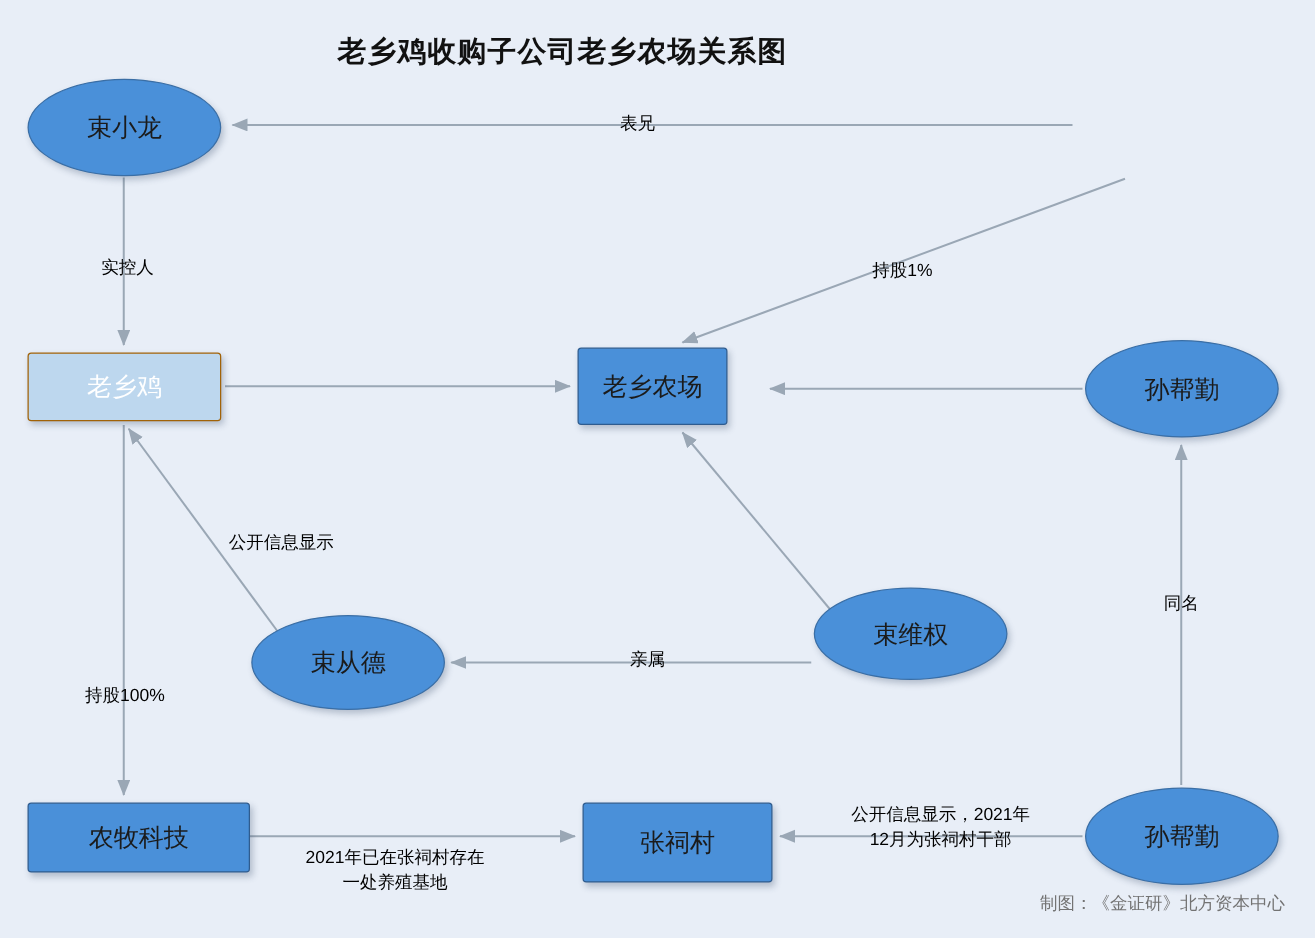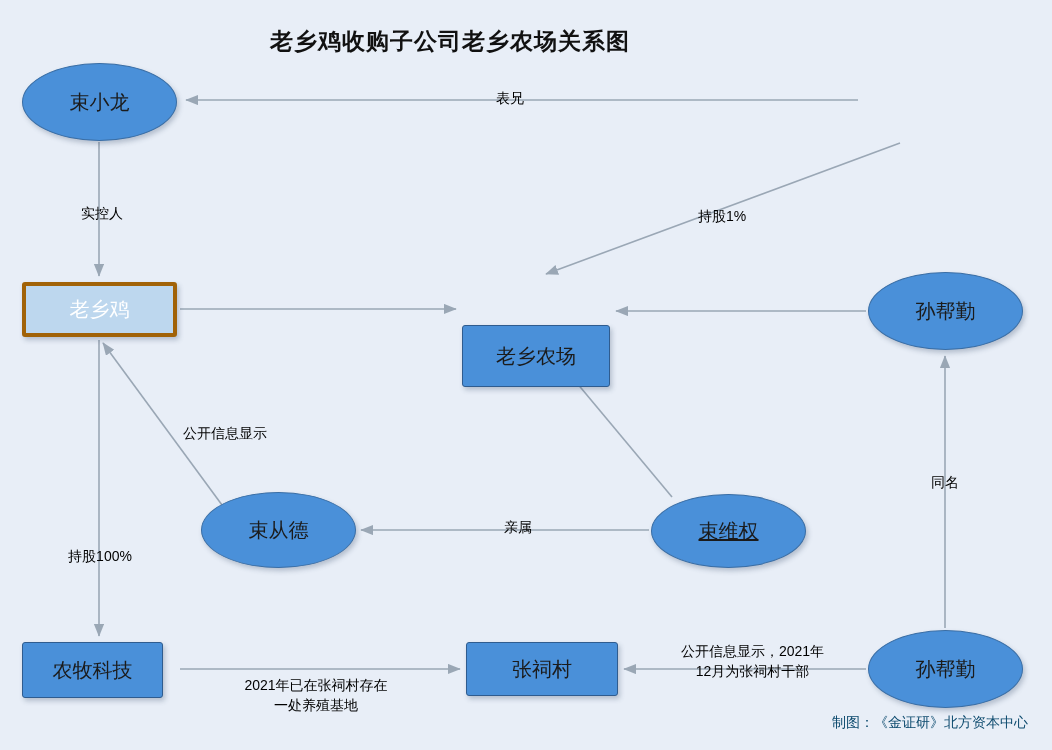--- a/index.html
+++ b/index.html
@@ -55,37 +55,37 @@
     box-shadow: 2px 3px 5px rgba(60,80,110,0.30);
   }
   .node.rect {
     background: #4a90d9;
     border: 1px solid #2f5c8f;
     border-radius: 3px;
     box-shadow: 2px 3px 5px rgba(60,80,110,0.30);
   }
   .node.rect.light {
     background: #bdd7ee;
-    border: 4px solid #a16207;
+    border: 1px solid #a16207;
     color: #ffffff;
   }
   .edge-label {
     position: absolute;
     font-size: 14px;
     color: #000000;
     text-align: center;
     line-height: 1.45;
     white-space: pre-line;
   }
   .credit {
     position: absolute;
     right: 24px;
     bottom: 18px;
     font-size: 14px;
-    color: #0c4a6e;
+    color: #737373;
   }
 </style>
 </head>
 <body>
 
 <div id="canvas">
 
   <div class="title">老乡鸡收购子公司老乡农场关系图</div>
 
   <svg id="svg-layer">
@@ -121,36 +121,36 @@
       <path d="M866,669 L624,669"></path>
     </g>
   </svg>
 
   <div class="node ellipse" style="left:22px;top:63px;width:155px;height:78px;">
     <span>束小龙</span>
   </div>
   <div class="node rect light" style="left:22px;top:282px;width:155px;height:55px;">
     <span>老乡鸡</span>
   </div>
-  <div class="node rect" style="left:462px;top:278px;width:148px;height:62px;margin-top:47px;">
+  <div class="node rect" style="left:462px;top:278px;width:120px;height:62px;">
     <span>老乡农场</span>
   </div>
   <div class="node ellipse" style="left:868px;top:272px;width:155px;height:78px;">
     <span>孙帮勤</span>
   </div>
   <div class="node ellipse" style="left:201px;top:492px;width:155px;height:76px;">
     <span>束从德</span>
   </div>
-  <div class="node ellipse" style="left:651px;top:494px;width:155px;height:74px;text-decoration:underline;">
+  <div class="node ellipse" style="left:651px;top:470px;width:155px;height:74px;">
     <span>束维权</span>
   </div>
-  <div class="node rect" style="left:22px;top:642px;width:141px;height:56px;">
+  <div class="node rect" style="left:22px;top:642px;width:178px;height:56px;">
     <span>农牧科技</span>
   </div>
-  <div class="node rect" style="left:466px;top:642px;width:152px;height:54px;">
+  <div class="node rect" style="left:466px;top:642px;width:152px;height:64px;">
     <span>张祠村</span>
   </div>
   <div class="node ellipse" style="left:868px;top:630px;width:155px;height:78px;">
     <span>孙帮勤</span>
   </div>
 
   <div class="edge-label" style="left:470px;top:88px;width:80px;">表兄</div>
   <div class="edge-label" style="left:57px;top:203px;width:90px;">实控人</div>
   <div class="edge-label" style="left:672px;top:206px;width:100px;">持股1%</div>
   <div class="edge-label" style="left:165px;top:423px;width:120px;">公开信息显示</div>

